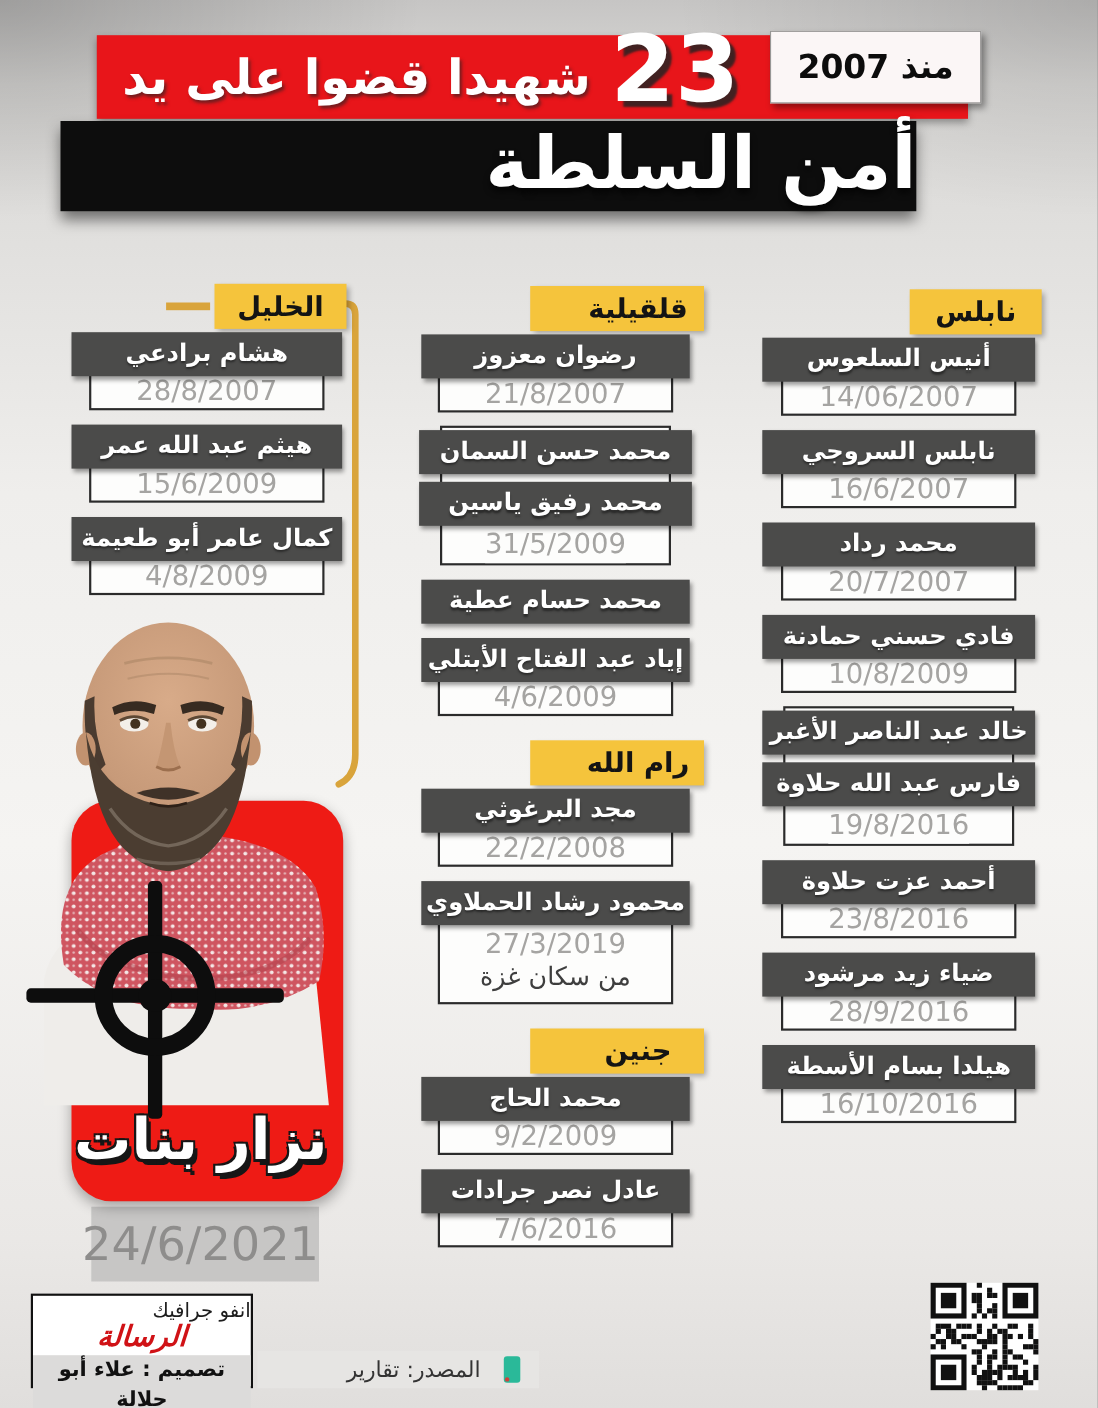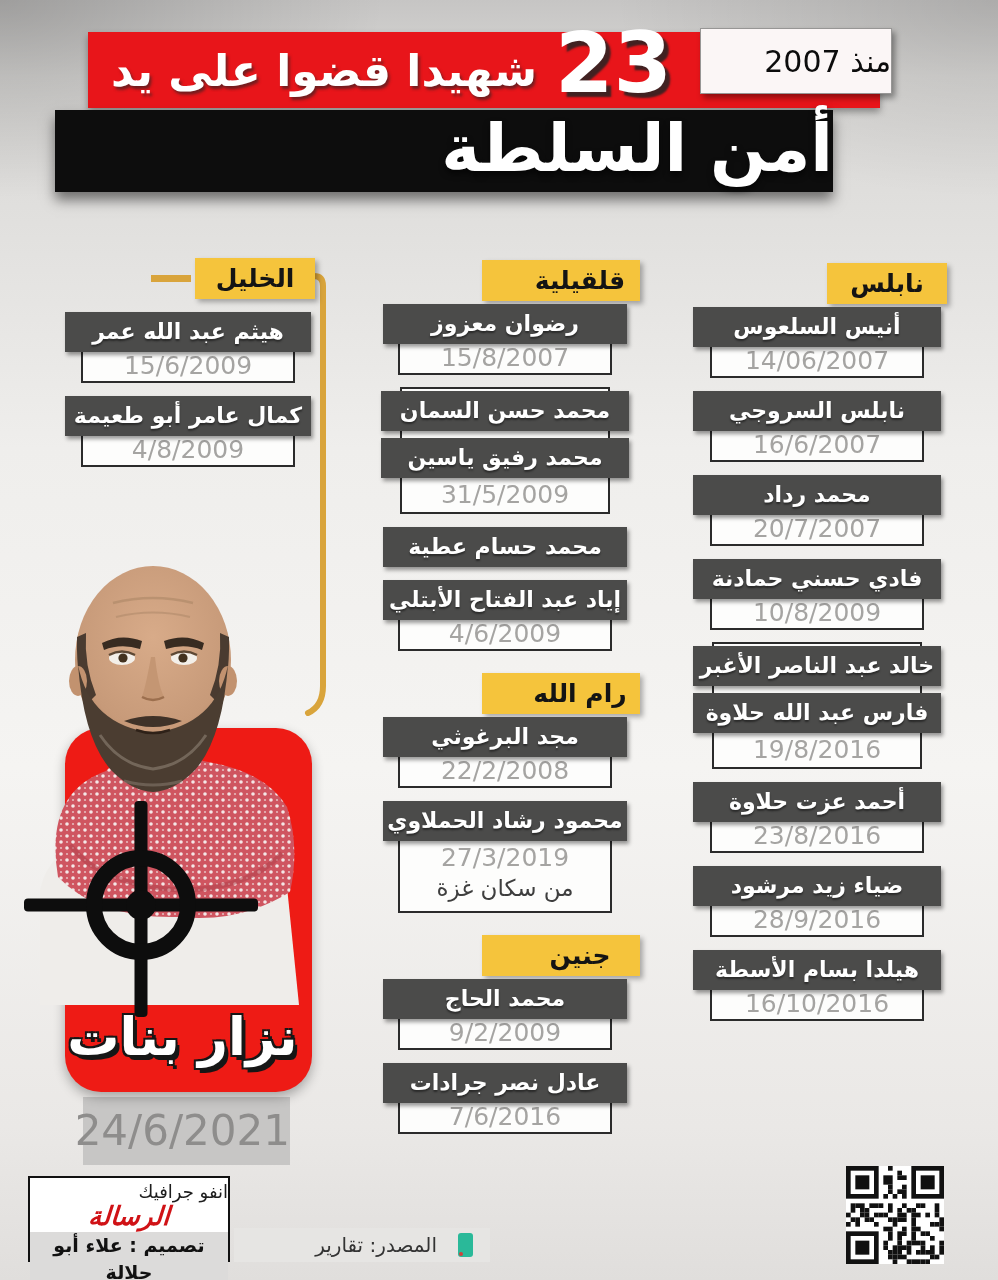--- a/index.html
+++ b/index.html
@@ -17,22 +17,22 @@
     background:var(--banner-red,#e8151a); box-shadow:0 4px 7px rgba(0,0,0,.35);
     display:flex; align-items:center; gap:18px; padding-right:208px; box-sizing:border-box;
     color:#fff; font-weight:bold; overflow:visible;
   }
   .red-banner .count{font-size:84px; line-height:60px; position:relative; top:-7px;
     text-shadow:5px 5px 2px rgba(35,35,35,.85);}
   .red-banner .count-suffix{font-size:44px; text-shadow:2px 3px 3px rgba(35,35,35,.6); white-space:nowrap;}
   .since-box{
     position:absolute; left:700px; top:28px; width:190px; height:64px; z-index:3;
     background:#fbf6f6; border:1px solid #979695; box-shadow:3px 4px 6px rgba(0,0,0,.4);
-    display:flex; align-items:center; justify-content:flex-start;
-    font-size:30px; font-weight:normal; color:#0c0c0c;
+    display:flex; align-items:center; justify-content:center;
+    font-size:30px; font-weight:bold; color:#0c0c0c;
   }
   .black-banner{
     position:absolute; left:55px; top:110px; width:778px; height:82px; z-index:2;
     background:var(--banner-black,#0d0d0d); box-shadow:0 8px 12px rgba(0,0,0,.5);
     color:#fff; font-weight:bold; font-size:66px; line-height:78px; text-align:right;
     text-shadow:0 4px 6px rgba(0,0,0,.6); overflow:visible;
   }
   
   .col{position:absolute; display:flex; flex-direction:column;}
   .col-left  {left:65px;  top:258px; width:246px;}
@@ -123,34 +123,38 @@
     <span>منذ 2007</span>
   </div>
   <div class="black-banner">أمن السلطة</div>
 
   <svg class="bracket" viewBox="0 0 40 470">
     <path d="M6 10 H16 Q25 10 25 20 V420 Q25 440 10 447" fill="none" stroke="#d9a43b" stroke-width="6" stroke-linecap="round"></path>
   </svg>
 
   <div class="col col-left">
       <div class="city-header">الخليل</div>
+      <div class="entry after-header">
+        <div class="bar">هشام برادعي</div>
+        <div class="date"><span class="date-val">28/8/2007</span></div>
+      </div>
       <div class="entry">
         <div class="bar">هيثم عبد الله عمر</div>
         <div class="date"><span class="date-val">15/6/2009</span></div>
       </div>
       <div class="entry">
         <div class="bar">كمال عامر أبو طعيمة</div>
         <div class="date"><span class="date-val">4/8/2009</span></div>
       </div>
     </div>
   <div class="col col-middle">
       <div class="city-header">قلقيلية</div>
       <div class="entry after-header">
         <div class="bar">رضوان معزوز</div>
-        <div class="date"><span class="date-val">15/8/2007</span></div>
+        <div class="date"><span class="date-val">21/8/2007</span></div>
       </div>
       <div class="entry boxed">
         <div class="bar">محمد حسن السمان</div>
         <div class="bar">محمد رفيق ياسين</div>
         <div class="date"><span class="date-val">31/5/2009</span></div>
       </div>
       <div class="entry">
         <div class="bar">محمد حسام عطية</div>
         <div class="bar">إياد عبد الفتاح الأبتلي</div>
         <div class="date"><span class="date-val">4/6/2009</span></div>

